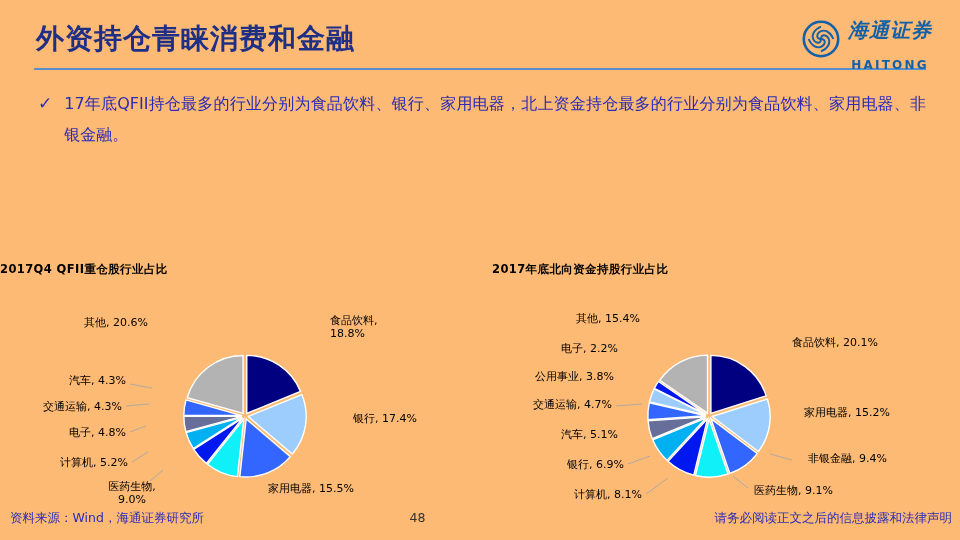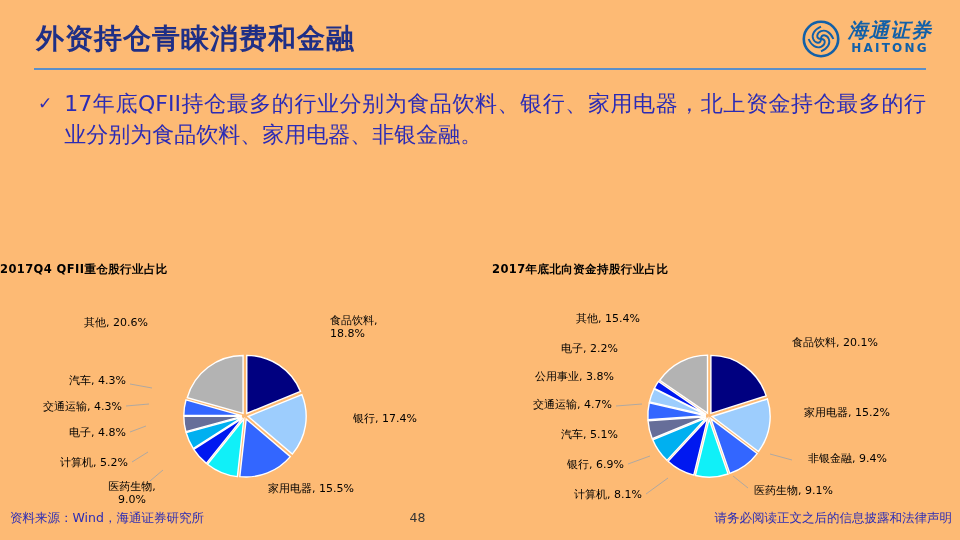--- a/index.html
+++ b/index.html
@@ -60,42 +60,42 @@
     font-weight: bold;
     font-style: italic;
     color: #1260A8;
     letter-spacing: 1px;
   }
   #logo-en {
     font-size: 12px;
     font-weight: bold;
     color: #1260A8;
     letter-spacing: 2.2px;
-    margin-top: 2px;
+    margin-top: 19px;
   }
 
   
   #bullet-block {
     position: absolute;
     left: 38px;
     top: 88px;
     width: 888px;
     display: flex;
     align-items: flex-start;
     gap: 12px;
   }
   #bullet-check {
     color: #2B2BB5;
     font-size: 17px;
     line-height: 30px;
     flex: 0 0 auto;
   }
   #bullet-text {
     color: #2B2BB5;
-    font-size: 22px;
+    font-size: 16px;
     line-height: 31px;
     text-align: justify;
   }
 
   
   .chart-block {
     position: absolute;
     top: 262px;
     width: 480px;
     height: 250px;

